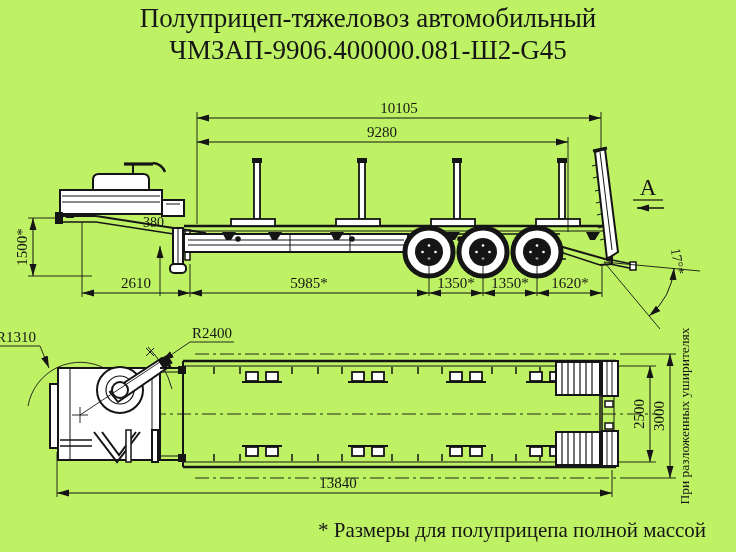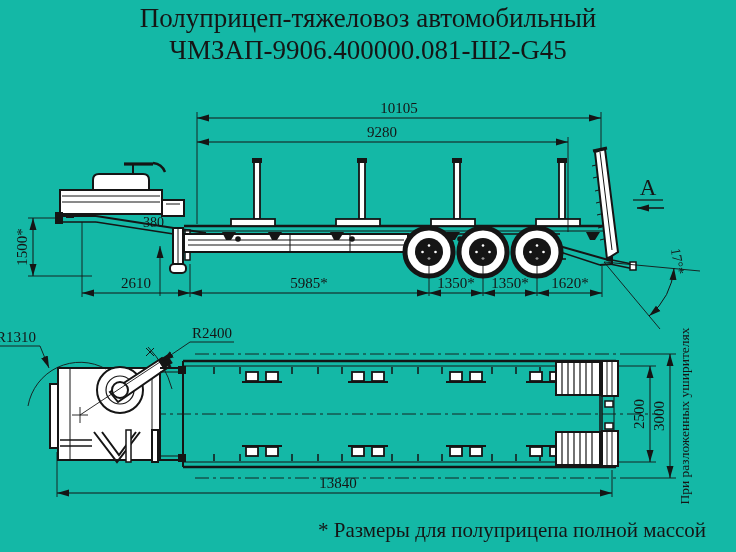--- a/index.html
+++ b/index.html
@@ -1,16 +1,16 @@
 <!DOCTYPE html>
 <html><head>
 <meta charset="utf-8">
 <style>
   html,body{margin:0;padding:0;background:#fff;}
-  .sheet{position:relative;width:736px;height:552px;background:#14b8a6;overflow:hidden;}
+  .sheet{position:relative;width:736px;height:552px;background:#bef264;overflow:hidden;}
   svg{display:block;}
   text{fill:#151515;font-family:"Liberation Serif","DejaVu Serif",serif;}
   .t-title{font-size:27px;}
   .t-dim{font-size:15px;}
   .t-dim-s{font-size:14px;}
   .t-view{font-size:23px;}
   .t-note{font-size:13.5px;}
   .t-foot{font-size:21px;}
   .ln{stroke:#151515;fill:none;}
   .w25{stroke-width:2.4;} .w2{stroke-width:2;} .w15{stroke-width:1.5;}

